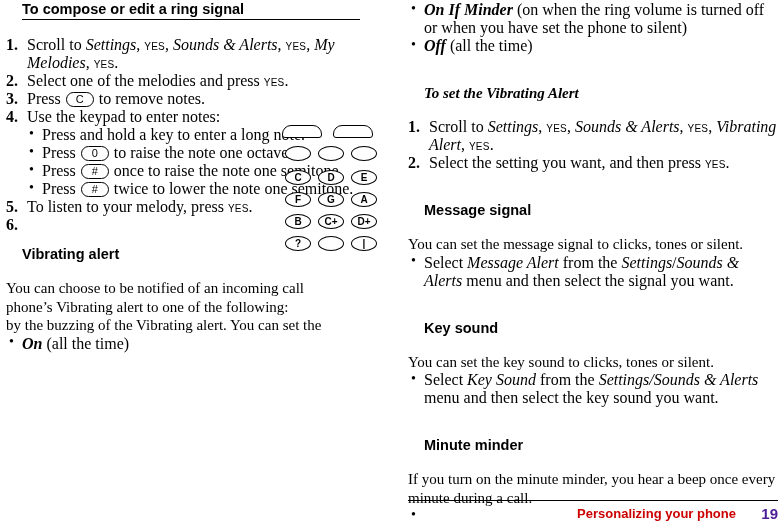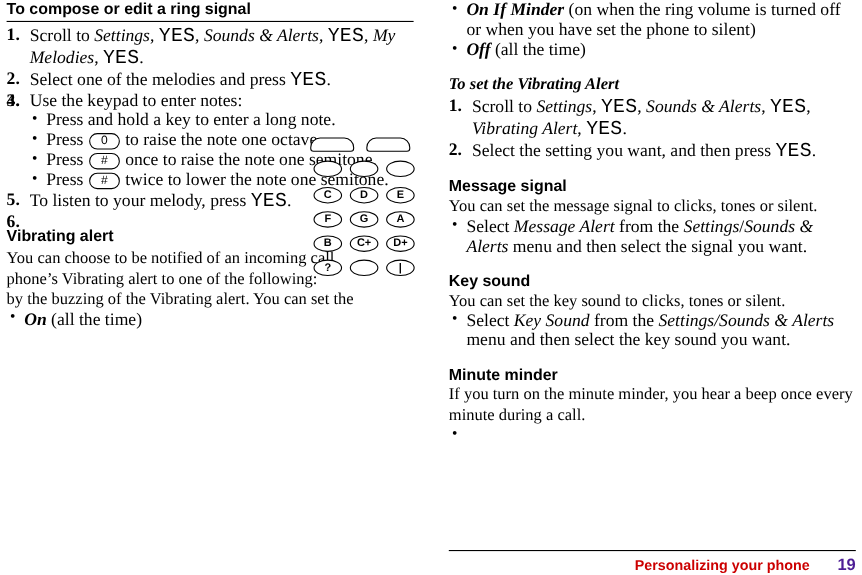--- a/index.html
+++ b/index.html
@@ -24,21 +24,21 @@
     top: 0;
     width: 370px;
   }
   .col-left { left: 6px; }
   .col-right { left: 408px; }
 
   h2.section {
     font-family: "Liberation Sans", sans-serif;
     font-weight: bold;
     font-size: 14.5px;
-    margin: 0;
+    margin: 16px;
     padding: 0;
     line-height: 18px;
   }
   h2.underlined {
     border-bottom: 1.6px solid #000;
     padding-bottom: 1px;
     display: block;
   }
   h2.italic-section {
     font-family: "Liberation Serif", serif;
@@ -70,23 +70,23 @@
     position: absolute;
     left: 3px;
     top: -0.5px;
     font-size: 14px;
   }
   .sub {
     margin-left: 20px;
   }
   .sc {
     font-variant: small-caps;
-    font-family: Liberation Mono, monospace;
+    font-family: Liberation Sans, sans-serif;
     letter-spacing: 0.2px;
-    font-size: 18px;
+    font-size: 10px;
   }
   i.it { font-style: italic; }
   b.bd { font-weight: bold; }
 
   .keycap {
     display: inline-block;
     border: 1.2px solid #000;
     border-radius: 8px;
     min-width: 26px;
     height: 13px;
@@ -176,21 +176,21 @@
 
 <div class="page">
 
   <div class="col col-left">
 
     <h2 class="section underlined" style="margin-top:0;">To compose or edit a ring signal</h2>
 
     <div id="left-steps" style="margin-top:3px;">
         <div class="li-num"><span class="num">1.</span><span>Scroll to <i class="it">Settings</i>, <span class="sc">YES</span>, <i class="it">Sounds &amp; Alerts</i>, <span class="sc">YES</span>, <i class="it">My Melodies</i>, <span class="sc">YES</span>.</span></div>
         <div class="li-num"><span class="num">2.</span><span>Select one of the melodies and press <span class="sc">YES</span>.</span></div>
-        <div class="li-num"><span class="num">3.</span></div>
+        <div class="li-num"><span class="num">3.</span><span>Press <span class="keycap">C</span> to remove notes.</span></div>
         <div class="li-num"><span class="num">4.</span><span>Use the keypad to enter notes:</span></div>
       </div>
 
     <div class="sub" id="left-substeps">
         <div class="li-bul"><span class="bul">•</span><span>Press and hold a key to enter a long note.</span></div>
         <div class="li-bul"><span class="bul">•</span><span>Press <span class="keycap">0</span> to raise the note one octave.</span></div>
         <div class="li-bul"><span class="bul">•</span><span>Press <span class="keycap">#</span> once to raise the note one semitone.</span></div>
         <div class="li-bul"><span class="bul">•</span><span>Press <span class="keycap">#</span> twice to lower the note one semitone.</span></div>
       </div>
 

